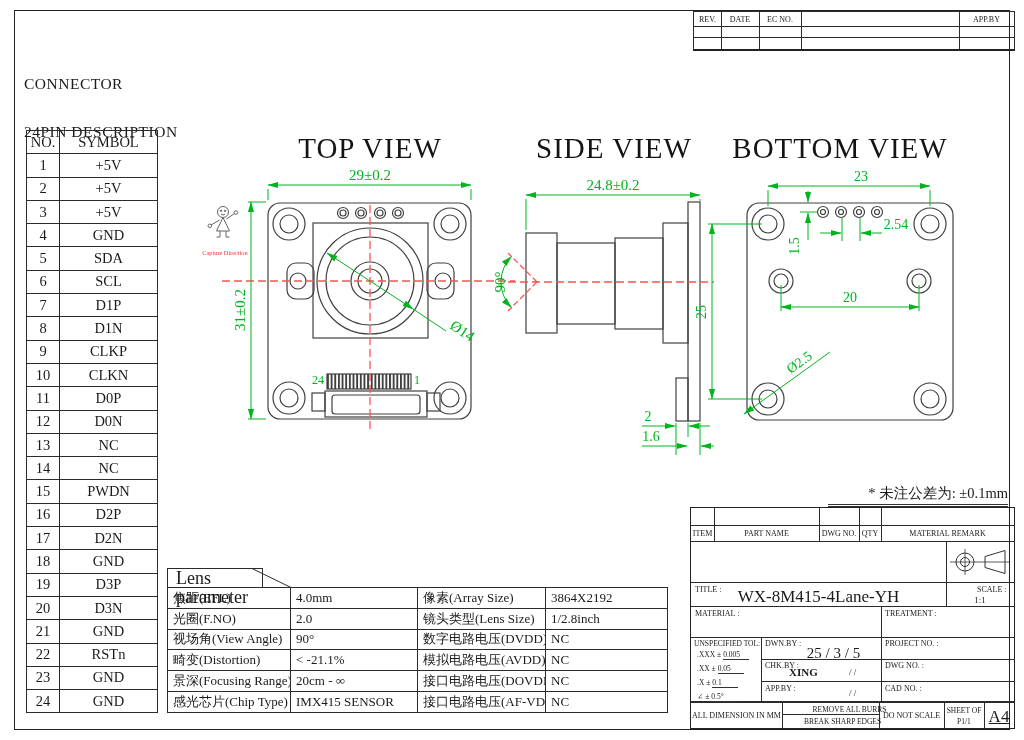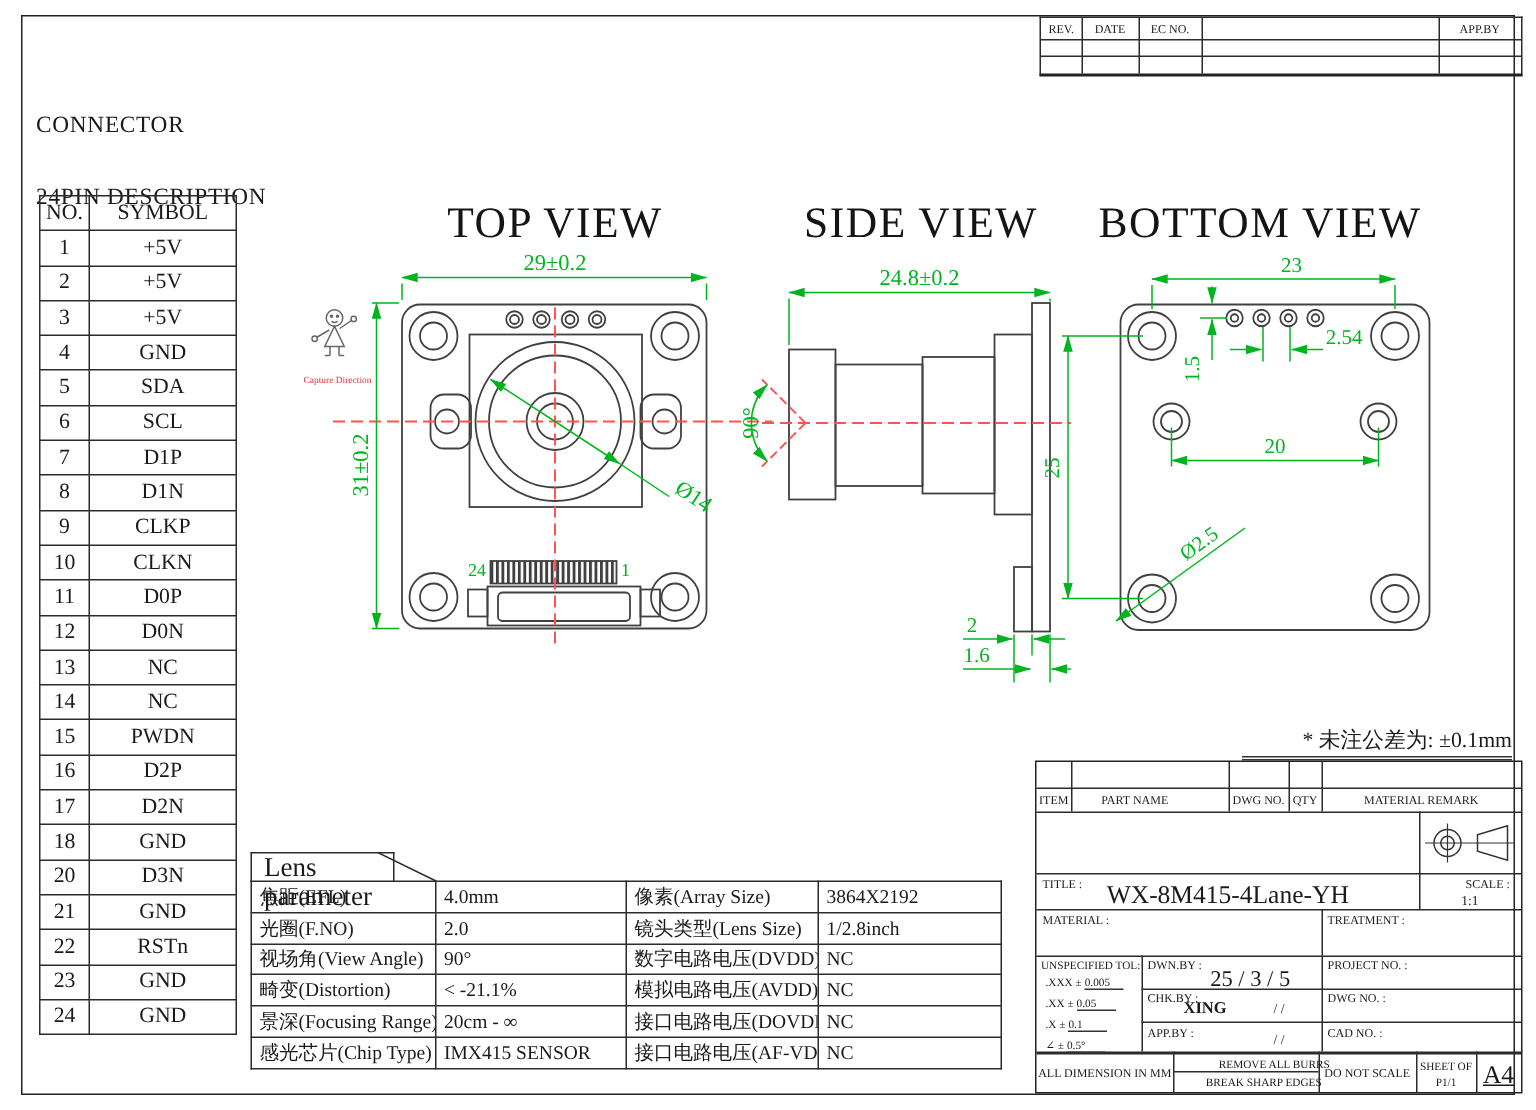--- a/index.html
+++ b/index.html
@@ -120,20 +120,24 @@
         <td>16</td>
         <td>D2P</td>
       </tr>
   <tr>
         <td>17</td>
         <td>D2N</td>
       </tr>
   <tr>
         <td>18</td>
         <td>GND</td>
+      </tr>
+  <tr>
+        <td>19</td>
+        <td>D3P</td>
       </tr>
   <tr>
         <td>20</td>
         <td>D3N</td>
       </tr>
   <tr>
         <td>21</td>
         <td>GND</td>
       </tr>
   <tr>
@@ -402,21 +406,21 @@
   <div class="vline" style="left:255px;top:33px;height:65px;"></div>
   <div class="vline" style="left:190px;top:98px;height:31px;"></div>
   <div class="vline" style="left:70px;top:129px;height:64px;"></div>
   <div class="vline" style="left:190px;top:129px;height:64px;"></div>
   <div class="vline" style="left:91px;top:193px;height:27px;"></div>
   <div class="vline" style="left:188px;top:193px;height:27px;"></div>
   <div class="vline" style="left:253px;top:193px;height:27px;"></div>
   <div class="vline" style="left:293px;top:193px;height:27px;"></div>
 
   <div class="lblc" style="left:0;top:21px;width:23px;">ITEM</div>
-  <div class="lblc" style="left:13px;top:21px;width:105px;">PART NAME</div>
+  <div class="lblc" style="left:23px;top:21px;width:105px;">PART NAME</div>
   <div class="lblc" style="left:128px;top:21px;width:40px;">DWG NO.</div>
   <div class="lblc" style="left:168px;top:21px;width:22px;">QTY</div>
   <div class="lblc" style="left:190px;top:21px;width:133px;">MATERIAL REMARK</div>
 
   <svg style="position:absolute;left:258px;top:36px;" width="62" height="36">
     <line x1="1" y1="18" x2="61" y2="18" stroke="#333" stroke-width="0.8"></line>
     <circle cx="16" cy="18" r="9" stroke="#333" fill="none" stroke-width="1"></circle>
     <circle cx="16" cy="18" r="4.5" stroke="#333" fill="none" stroke-width="1"></circle>
     <line x1="16" y1="5" x2="16" y2="31" stroke="#333" stroke-width="0.8"></line>
     <polygon points="36,12.5 56,6.5 56,29.5 36,23.5" stroke="#333" fill="none" stroke-width="1"></polygon>

